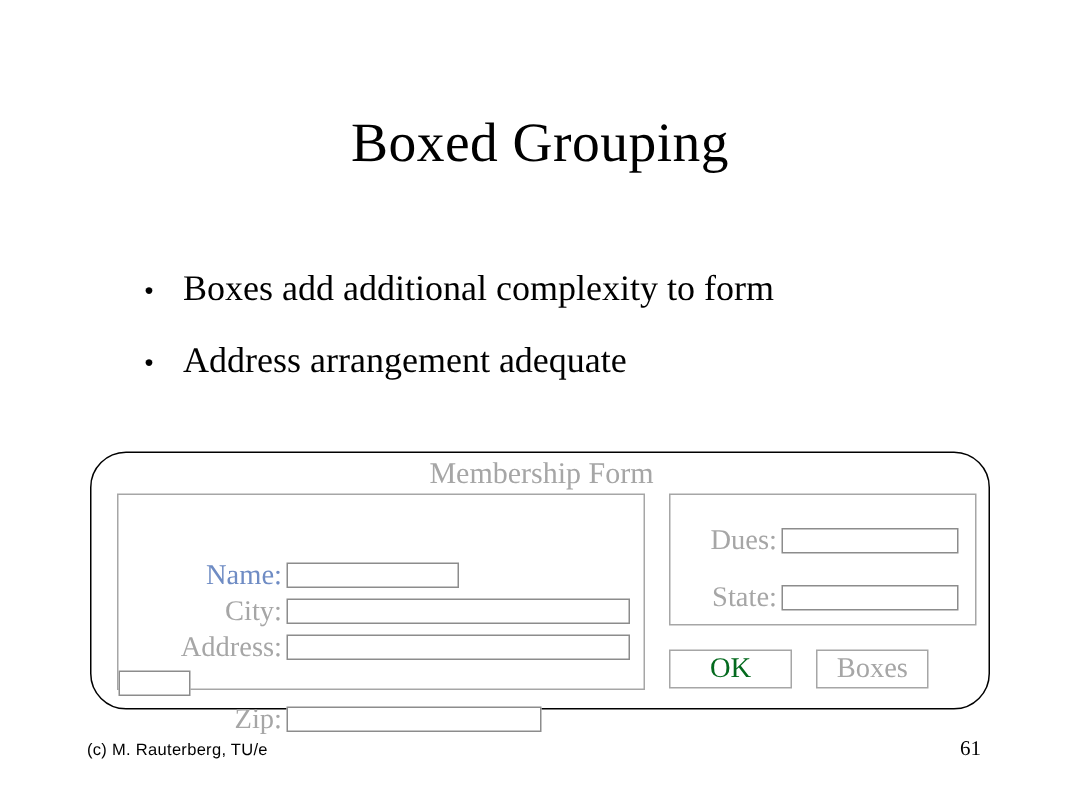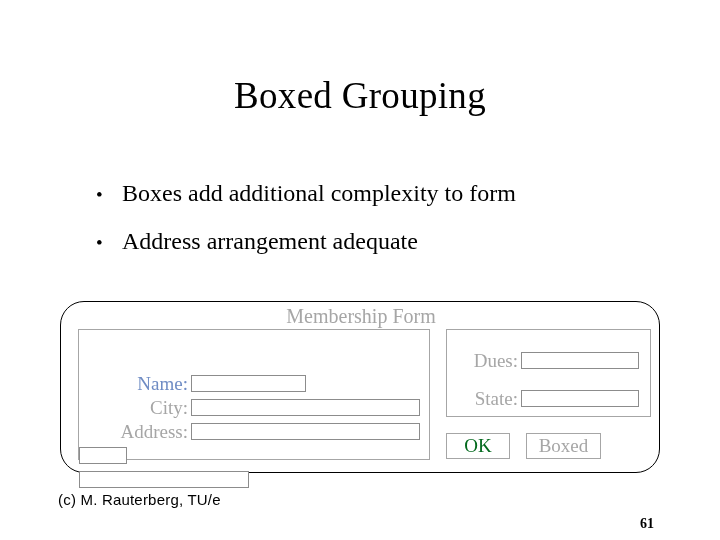--- a/index.html
+++ b/index.html
@@ -167,50 +167,49 @@
     background: #ffffff;
     font-family: "Liberation Serif", serif;
     font-size: 19px;
     line-height: 19px;
     padding: 2px 0 3px 0;
     text-align: center;
     box-sizing: border-box;
     white-space: nowrap;
   }
   #ok-button {
-    width: 64px;
+    width: 82px;
     color: #046a1e;
   }
   #cancel-button {
     width: 75px;
     color: #a6a6a6;
   }
 
   
   #footer-credit {
     position: absolute;
     left: 58px;
     top: 494px;
     font-family: "Liberation Sans", sans-serif;
-    font-size: 15px;
+    font-size: 11px;
     line-height: 12px;
     color: #000000;
     letter-spacing: 0.2px;
     white-space: nowrap;
   }
   #page-number {
     position: absolute;
     left: 640px;
-    top: 516px;
+    top: 492px;
     font-family: "Liberation Serif", serif;
     font-size: 14px;
     line-height: 16px;
     color: #000000;
     white-space: nowrap;
-    font-weight: bold;
   }
 </style>
 </head>
 <body>
 
 <div id="slide-title">Boxed Grouping</div>
 
 <div id="bullet-list">
   <div class="bullet-row">
     <span class="bullet-mark">•</span>
@@ -242,20 +241,21 @@
       <div class="field-row">
         <span class="field-label">Address:</span>
         <input class="field-input" type="text" style="width: 229px;" value="">
       </div>
 
       <div class="field-row">
         <input class="field-input" type="text" style="width: 48px;" value="">
       </div>
 
       <div class="field-row">
+        <span class="field-label">Zip:</span>
         <input class="field-input" type="text" style="width: 170px;" value="">
       </div>
 
     </div>
   </div>
 
   <div id="right-group">
     <div id="right-fields">
 
       <div class="field-row">
@@ -267,19 +267,19 @@
         <span class="field-label">State:</span>
         <input class="field-input" type="text" style="width: 118px;" value="">
       </div>
 
 
     </div>
   </div>
 
   <div id="button-bar">
     <div class="form-button" id="ok-button">OK</div>
-    <div class="form-button" id="cancel-button">Boxed</div>
+    <div class="form-button" id="cancel-button">Boxes</div>
   </div>
 
 </div>
 
 <div id="footer-credit">(c) M. Rauterberg, TU/e</div>
 <div id="page-number">61</div>
 
 </body></html>

